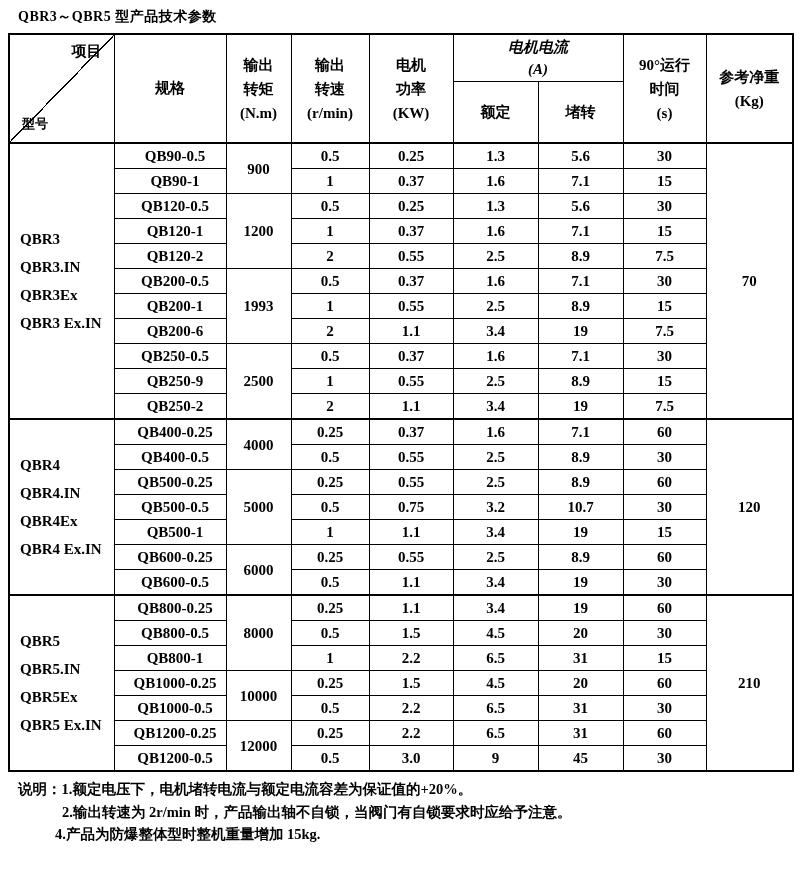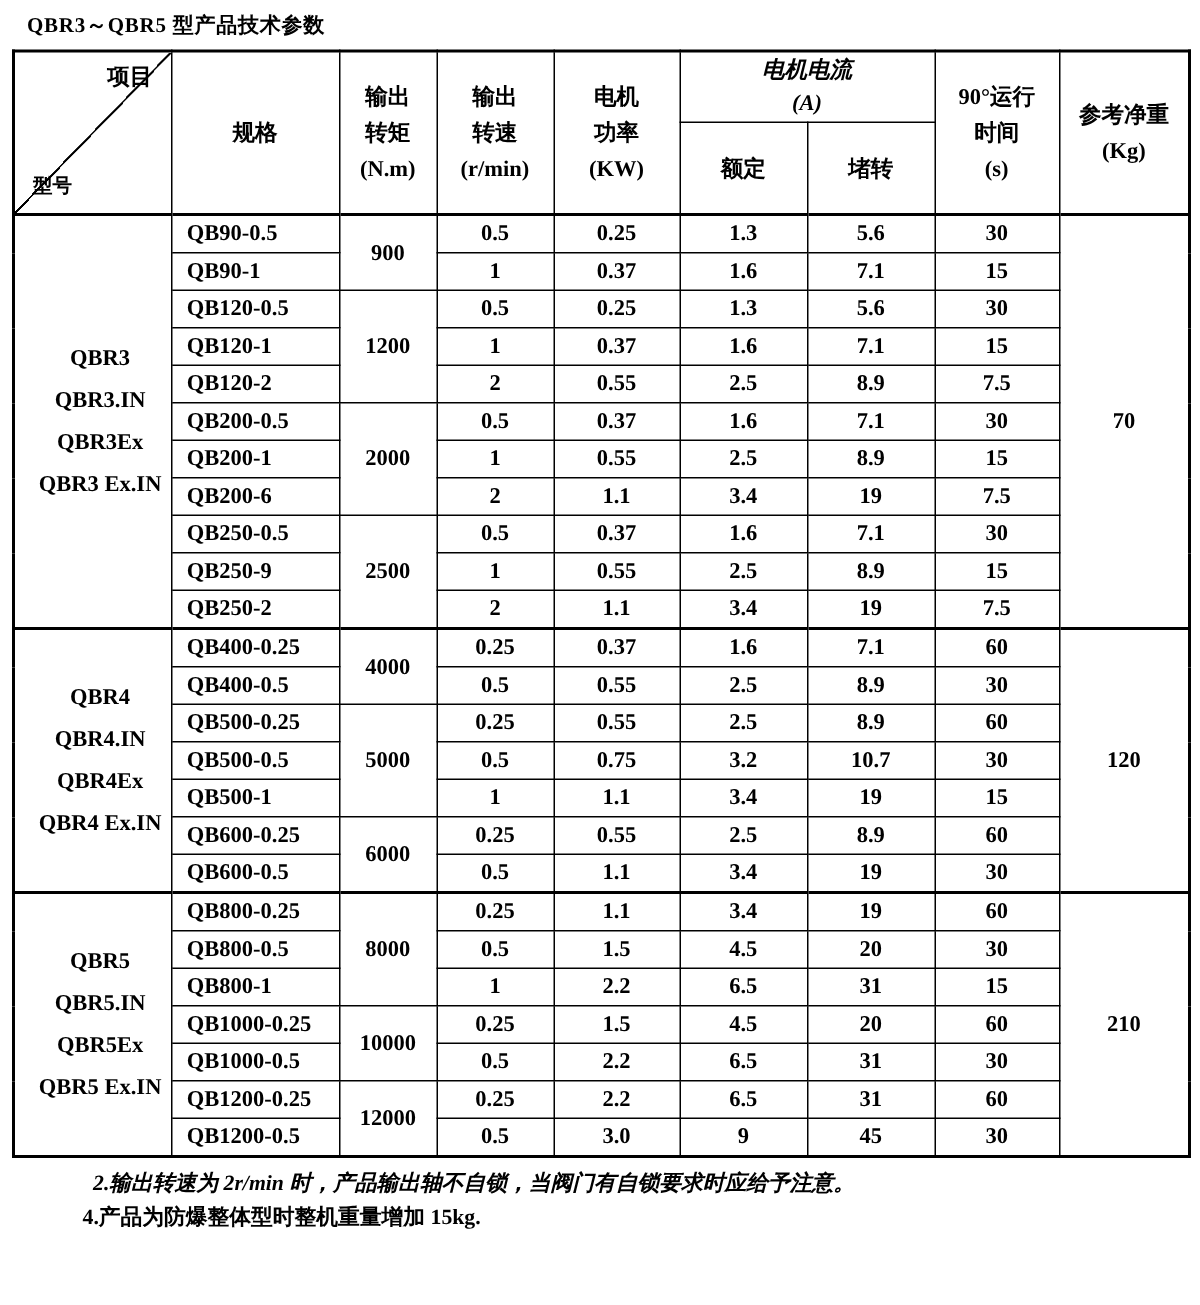--- a/index.html
+++ b/index.html
@@ -21,36 +21,36 @@
     font-size:15px; text-align:center; vertical-align:middle;
     overflow:hidden;
   }
   thead tr.h-top th { height:46px; }
   thead tr.h-bot th { height:60px; }
   thead { border-bottom:2px solid #000; }
   .hl { line-height:24px; }          
   .hl2 { line-height:22px;font-style:italic; }
   tbody td { height:24px; line-height:24px; }
   tbody tr.group-start td { border-top:2px solid #000; }
-  td.spec-cell { text-align:left; padding-left:10px; }
+  td.spec-cell { text-align:center; padding-left:10px; }
   td.model-cell {
-    text-align:center; padding-left:10px; line-height:28px; font-size:15px;
+    text-align:left; padding-left:10px; line-height:28px; font-size:15px;
   }
   
   th.diag-cell {
     position:relative; padding:12px;
     background:linear-gradient(to bottom right,
       transparent 49.55%, #000 49.55%, #000 50.45%, transparent 50.45%);
   }
   .diag-top { position:absolute; top:7px; right:12px; font-size:15px; }
   .diag-bottom { position:absolute; bottom:9px; left:12px; font-size:13px; }
   
   .notes { margin:6px 0 0 18px; font-size:14.5px; line-height:22.5px; }
   .note-line { white-space:nowrap; }
-  .note-indent-a { padding-left:44px;font-style:italic; }
+  .note-indent-a { padding-left:44px; }
   .note-indent-b { padding-left:37px; }
 </style>
 </head>
 <body>
 
 <h1 class="page-title">QBR3～QBR5 型产品技术参数</h1>
 
 <table class="spec-table">
   <colgroup>
     <col style="width:105px">
@@ -149,21 +149,21 @@
       <tr>
         <td class="spec-cell">QB120-2</td>
         <td>2</td>
         <td>0.55</td>
         <td>2.5</td>
         <td>8.9</td>
         <td>7.5</td>
       </tr>
       <tr>
         <td class="spec-cell">QB200-0.5</td>
-        <td rowspan="3">2000</td>
+        <td rowspan="3">1993</td>
         <td>0.5</td>
         <td>0.37</td>
         <td>1.6</td>
         <td>7.1</td>
         <td>30</td>
       </tr>
       <tr>
         <td class="spec-cell">QB200-1</td>
         <td>1</td>
         <td>0.55</td>
@@ -333,16 +333,17 @@
         <td>0.5</td>
         <td>3.0</td>
         <td>9</td>
         <td>45</td>
         <td>30</td>
       </tr>
     </tbody>
 </table>
 
 <div class="notes">
+  <div class="note-line"><span>说明：</span><span>1.额定电压下，电机堵转电流与额定电流容差为保证值的+20%。</span></div>
   <div class="note-line note-indent-a">2.输出转速为 2r/min 时，产品输出轴不自锁，当阀门有自锁要求时应给予注意。</div>
   <div class="note-line note-indent-b">4.产品为防爆整体型时整机重量增加 15kg.</div>
 
 </div>
 
 </body></html>

